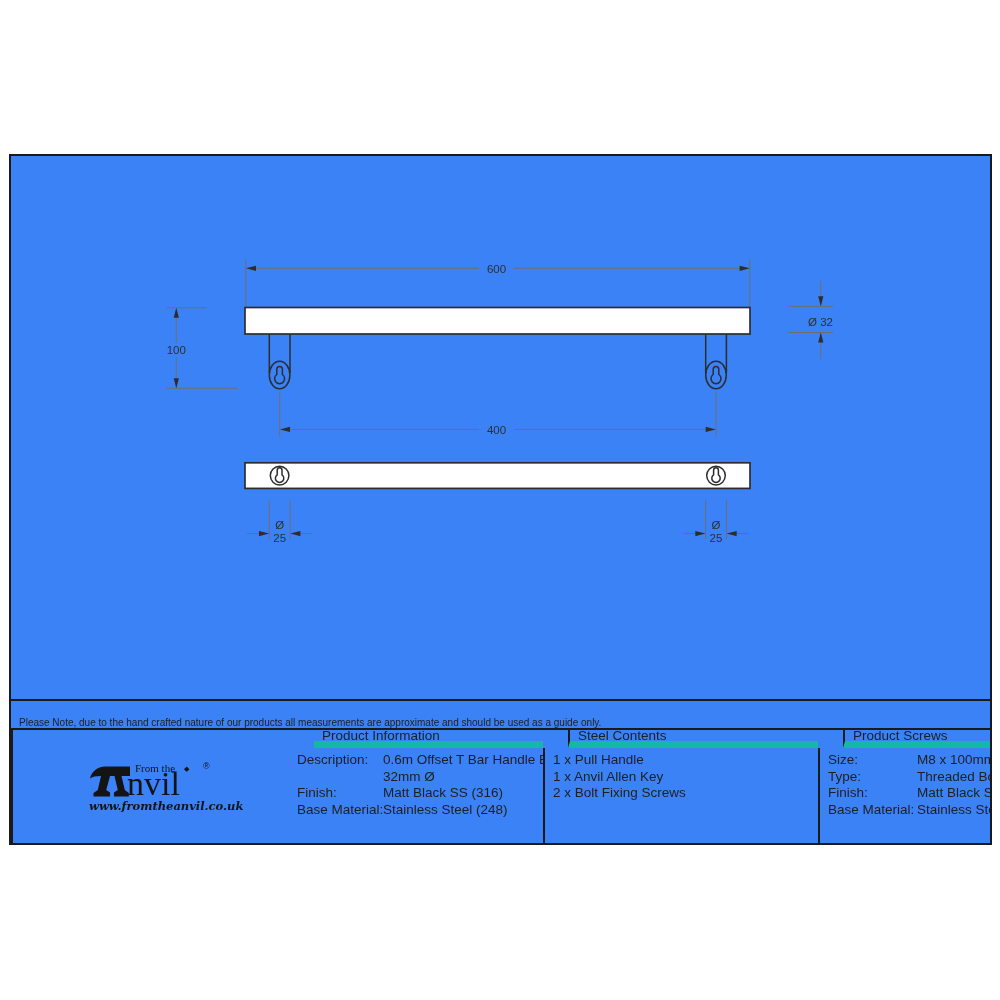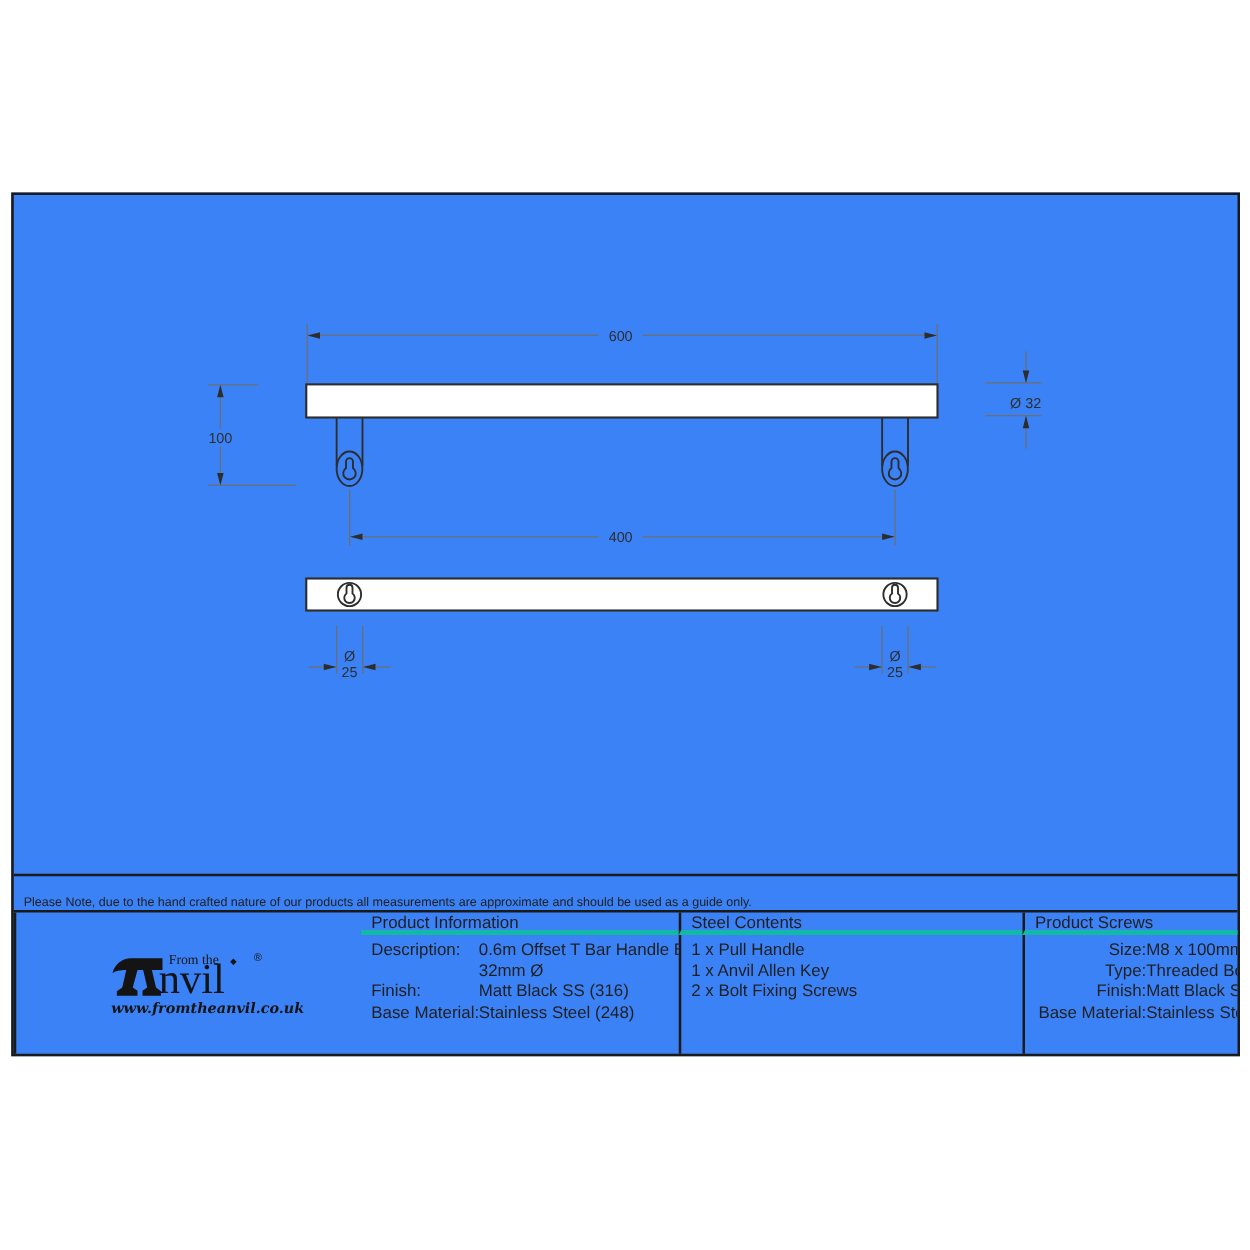--- a/index.html
+++ b/index.html
@@ -19,25 +19,25 @@
     padding-left:8px;font-size:10px;box-sizing:content-box;
   }
   .info-table{
     border-top:2px solid #1a1a1a;display:grid;
     grid-template-columns:278px 254px 275px 1fr;
     grid-template-rows:18px 95px;
     height:113px;
   }
   .cell{box-sizing:border-box;overflow:hidden;}
   .b-left{border-left:2px solid #1a1a1a;}
-  .b-bottom{border-bottom:4px solid #14b8a6;}
+  .b-bottom{border-bottom:7px solid #14b8a6;margin-left:25px;}
   .head-cell{display:flex;align-items:center;padding-left:8px;font-size:13.5px;}
   .body-cell{padding:4px 0 0 8px;font-size:13.5px;line-height:16.7px;}
   .kv{display:grid;grid-template-columns:86px auto;}
-  .kv.fs{grid-template-columns:89px auto;text-align:right;}
+  .kv.fs{grid-template-columns:89px auto;}
   .kv div{white-space:nowrap;}
   .list div{white-space:nowrap;}
 
   .logo-cell{grid-row:1 / span 2;display:flex;align-items:center;justify-content:center;}
   .logo-box{position:relative;width:124px;height:52px;}
   .logo-anvil{position:absolute;left:0;top:2px;}
   .logo-fromthe{
     position:absolute;left:46px;top:1px;font-family:"Liberation Serif",serif;
     font-size:11px;color:#141414;white-space:nowrap;
   }

